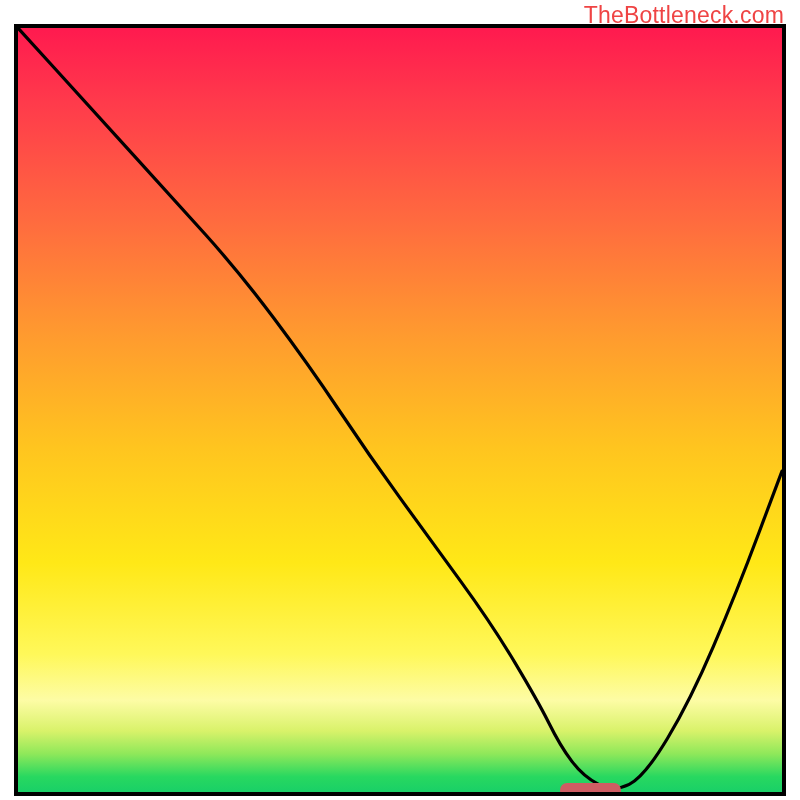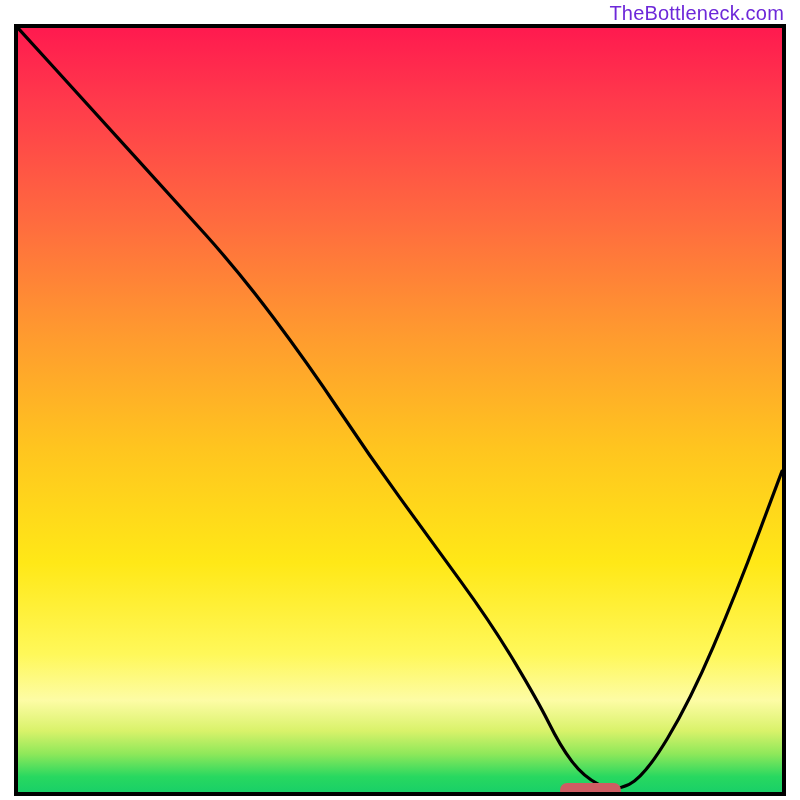--- a/index.html
+++ b/index.html
@@ -54,23 +54,23 @@
     position: absolute;
     width: 60px;
     height: 14px;
     background: #cf5d63;
     border-radius: 7px;
   }
   .watermark {
     position: absolute;
     top: 2px;
     right: 16px;
-    font-size: 20px;
+    font-size: 23px;
     font-weight: 500;
-    color: #6d28d9;
+    color: #ef4444;
     letter-spacing: 0.2px;
   }
 </style>
 </head>
 <body>
 
 <div class="watermark">TheBottleneck.com</div>
 
 <div class="frame">
 

